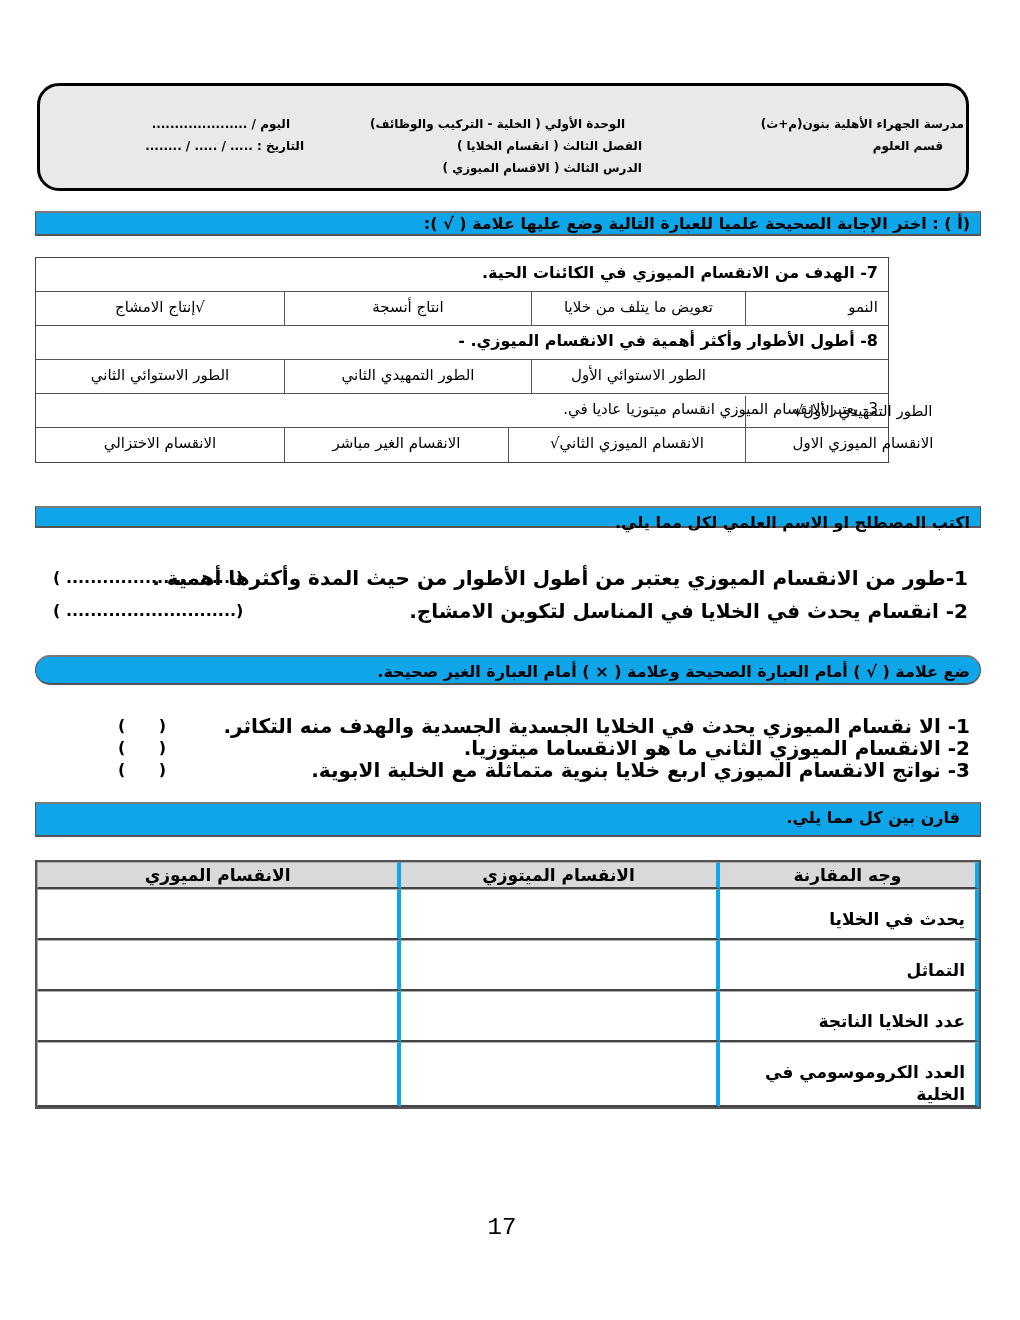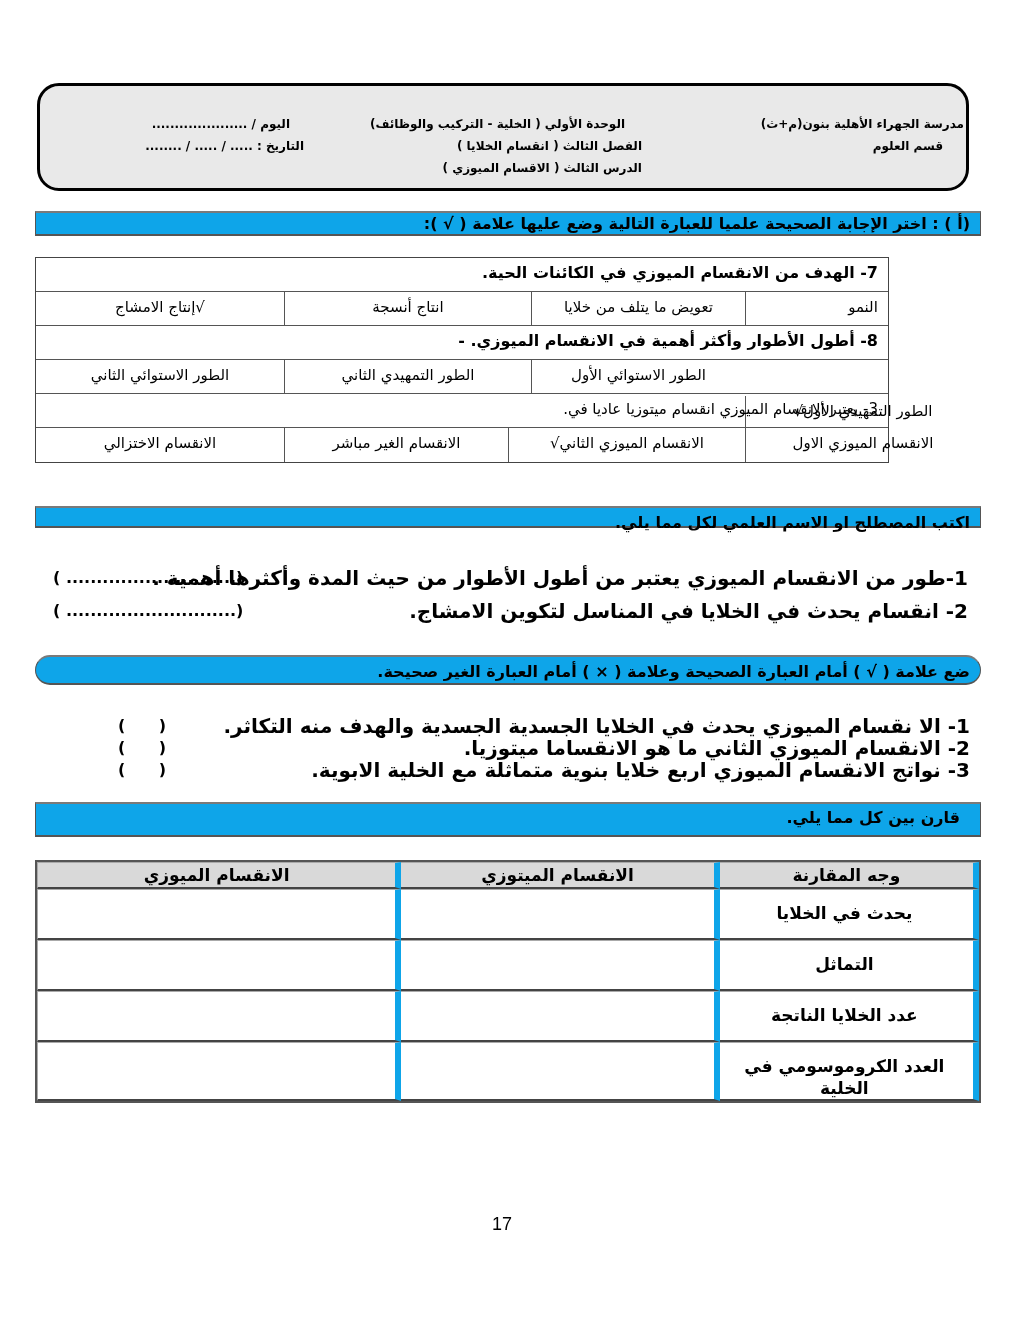--- a/index.html
+++ b/index.html
@@ -40,28 +40,28 @@
     }
     .cell.first { border-left: none; }
 
     .line { font-size: 20px; font-weight: bold; white-space: nowrap; direction: rtl; line-height: 22px; }
     .paren { font-size: 16px; font-weight: bold; white-space: nowrap; line-height: 22px; }
 
     
     .cmp { left: 35px; top: 860px; width: 946px; border-collapse: separate; border-spacing: 0;
            border: 2px solid #555; direction: rtl; }
     .cmp th, .cmp td {
-      border-right: 6px solid #0ea5e9; border-bottom: 2px solid #444; border-top: 1px solid #aaa;
+      border-right: 4px solid #0ea5e9; border-bottom: 2px solid #444; border-top: 1px solid #aaa;
       box-sizing: border-box; vertical-align: top;
     }
     .cmp th:last-child, .cmp td:last-child { border-left: 1px solid #aaa; }
     .cmp th { background: #d9d9d9; height: 27px; font-size: 17px; font-weight: bold; text-align: center; line-height: 24px; padding: 0; }
-    .cmp td { height: 51px; font-size: 17px; font-weight: bold; text-align: center; padding: 12px 10px 0 6px; line-height: 22px; }
+    .cmp td { height: 51px; font-size: 17px; font-weight: bold; text-align: right; padding: 18px 10px 0 6px; line-height: 22px; }
 
-    .page-num { left: 0; width: 1004px; top: 1214px; text-align: center; font-family: Liberation Sans, sans-serif; font-size: 18px; }
+    .page-num { left: 0; width: 1004px; top: 1214px; text-align: center; font-family: Liberation Mono, monospace; font-size: 24px; }
   </style>
 </head>
 <body>
 
 <div class="abs header-box"></div>
 <div class="abs htxt rtl" style="right:56px; top:114px;">مدرسة الجهراء الأهلية بنون(م+ث)</div>
 <div class="abs htxt rtl" style="right:77px; top:136px;">قسم العلوم</div>
 <div class="abs htxt rtl" style="right:395px; top:114px;">الوحدة الأولي ( الخلية - التركيب والوظائف)</div>
 <div class="abs htxt rtl" style="right:378px; top:136px;">الفصل الثالث ( انقسام الخلايا )</div>
 <div class="abs htxt rtl" style="right:378px; top:158px;">الدرس الثالث ( الاقسام الميوزي )</div>

